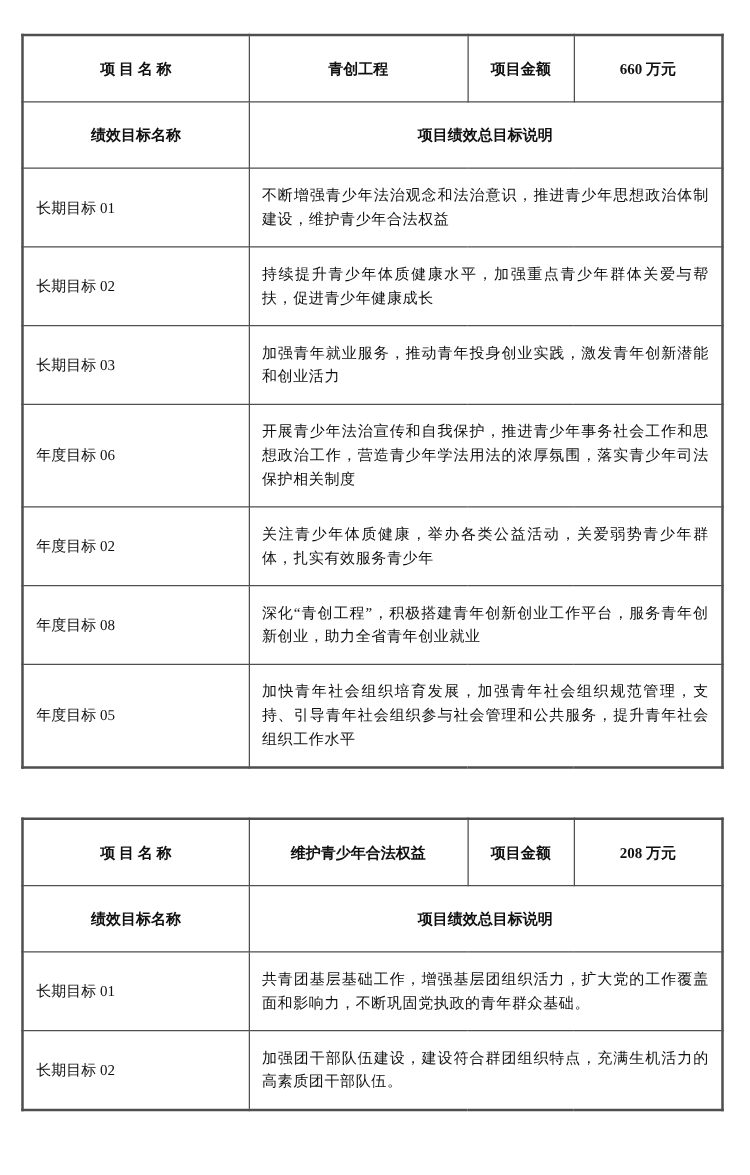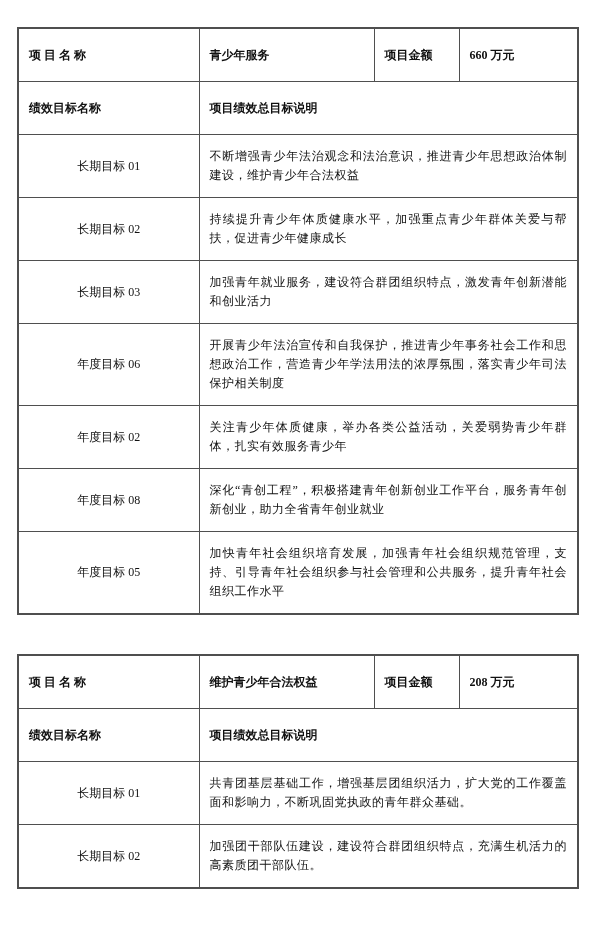--- a/index.html
+++ b/index.html
@@ -33,27 +33,27 @@
   table.perf-table td {
     border: 1px solid #4f4f4f;
     vertical-align: middle;
     font-size: 12px;
     line-height: 19px;
     padding: 6px 10px;
     word-break: break-all;
   }
   td.head {
     font-weight: bold;
-    text-align: left;
+    text-align: center;
     height: 40px;
     font-size: 12.5px;
     padding: 2px 4px;
   }
   td.goal-label {
-    text-align: center;
+    text-align: left;
     padding: 2px 4px;
   }
   td.goal-desc {
     text-align: justify;
     text-justify: inter-character;
     letter-spacing: 0.5px;
     padding: 6px 9px 6px 11px;
     margin-left: 36px;
   }
   tr.r2 td { height: 50px; }
@@ -67,39 +67,39 @@
   <table class="perf-table first">
     <colgroup>
       <col style="width:181px">
         <col style="width:175px">
         <col style="width:85px">
         <col style="width:119px">
     </colgroup>
     <tbody>
       <tr>
         <td class="head">项 目 名 称</td>
-        <td class="head">青少年服务</td>
+        <td class="head">青创工程</td>
         <td class="head">项目金额</td>
         <td class="head">660 万元</td>
       </tr>
       <tr>
         <td class="head">绩效目标名称</td>
         <td class="head" colspan="3">项目绩效总目标说明</td>
       </tr>
       <tr class="r2">
         <td class="goal-label">长期目标 01</td>
         <td class="goal-desc" colspan="3">不断增强青少年法治观念和法治意识，推进青少年思想政治体制建设，维护青少年合法权益</td>
       </tr>
       <tr class="r2">
         <td class="goal-label">长期目标 02</td>
         <td class="goal-desc" colspan="3">持续提升青少年体质健康水平，加强重点青少年群体关爱与帮扶，促进青少年健康成长</td>
       </tr>
       <tr class="r2">
         <td class="goal-label">长期目标 03</td>
-        <td class="goal-desc" colspan="3">加强青年就业服务，建设符合群团组织特点，激发青年创新潜能和创业活力</td>
+        <td class="goal-desc" colspan="3">加强青年就业服务，推动青年投身创业实践，激发青年创新潜能和创业活力</td>
       </tr>
       <tr class="r3">
         <td class="goal-label">年度目标 06</td>
         <td class="goal-desc" colspan="3">开展青少年法治宣传和自我保护，推进青少年事务社会工作和思想政治工作，营造青少年学法用法的浓厚氛围，落实青少年司法保护相关制度</td>
       </tr>
       <tr class="r2">
         <td class="goal-label">年度目标 02</td>
         <td class="goal-desc" colspan="3">关注青少年体质健康，举办各类公益活动，关爱弱势青少年群体，扎实有效服务青少年</td>
       </tr>
       <tr class="r2">

